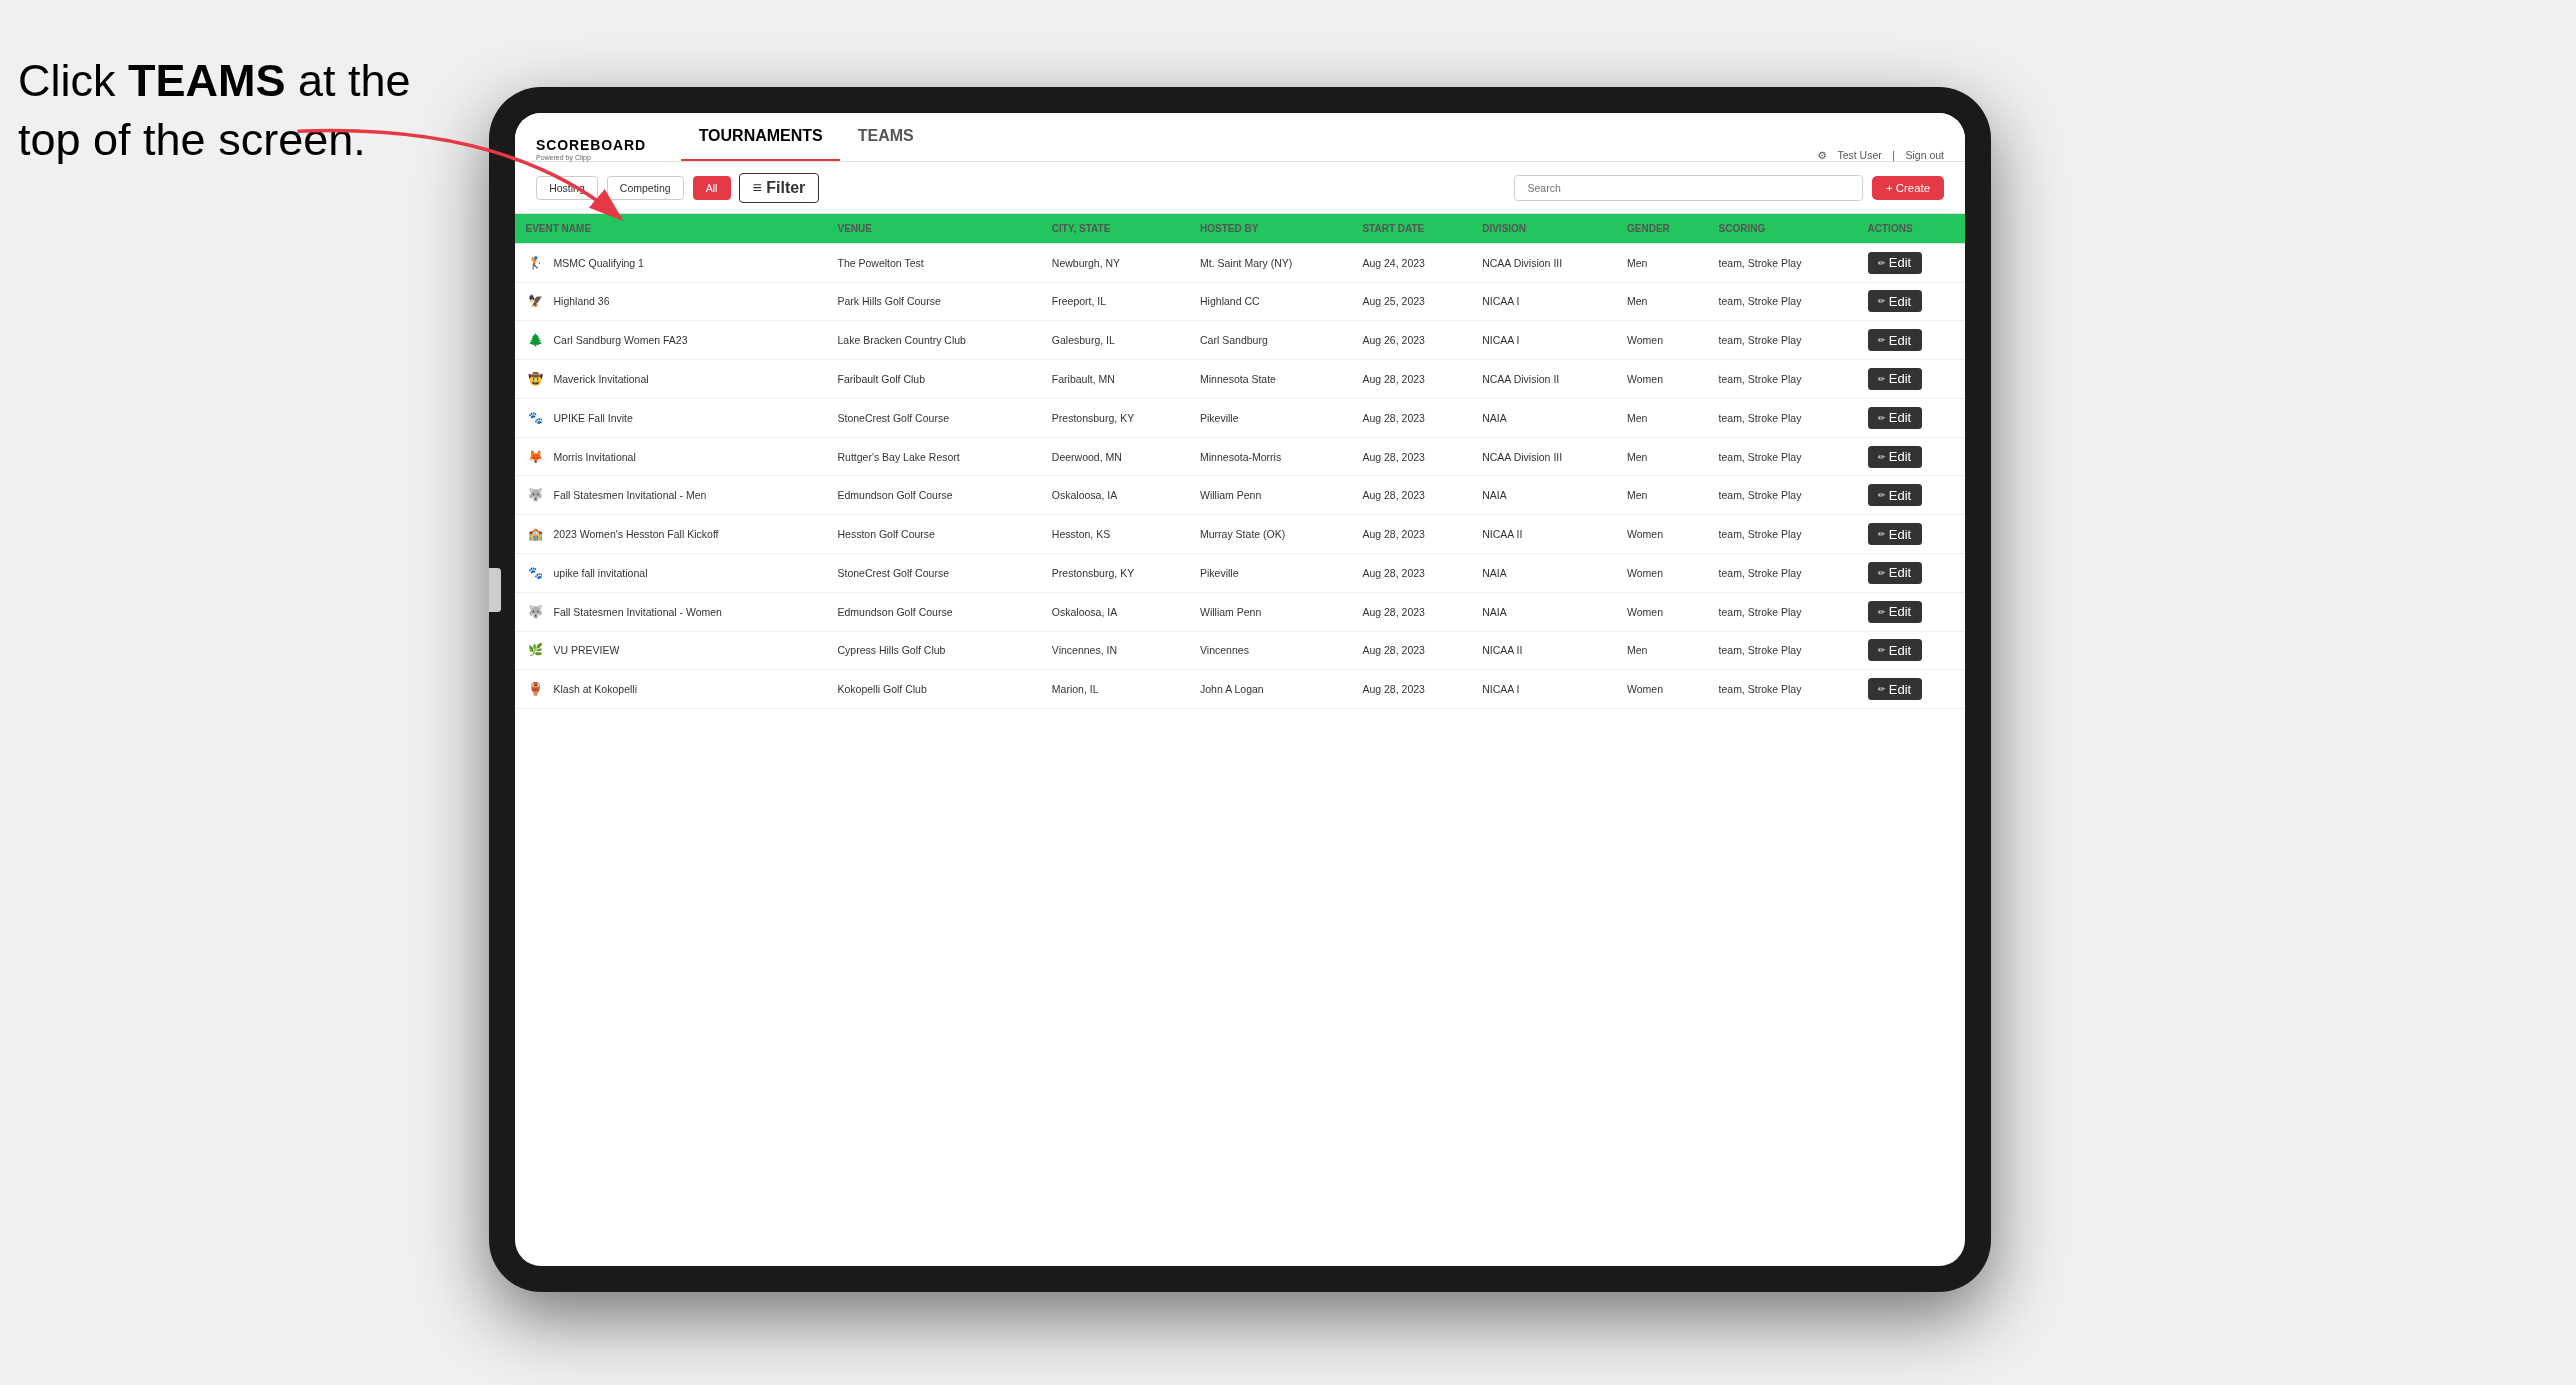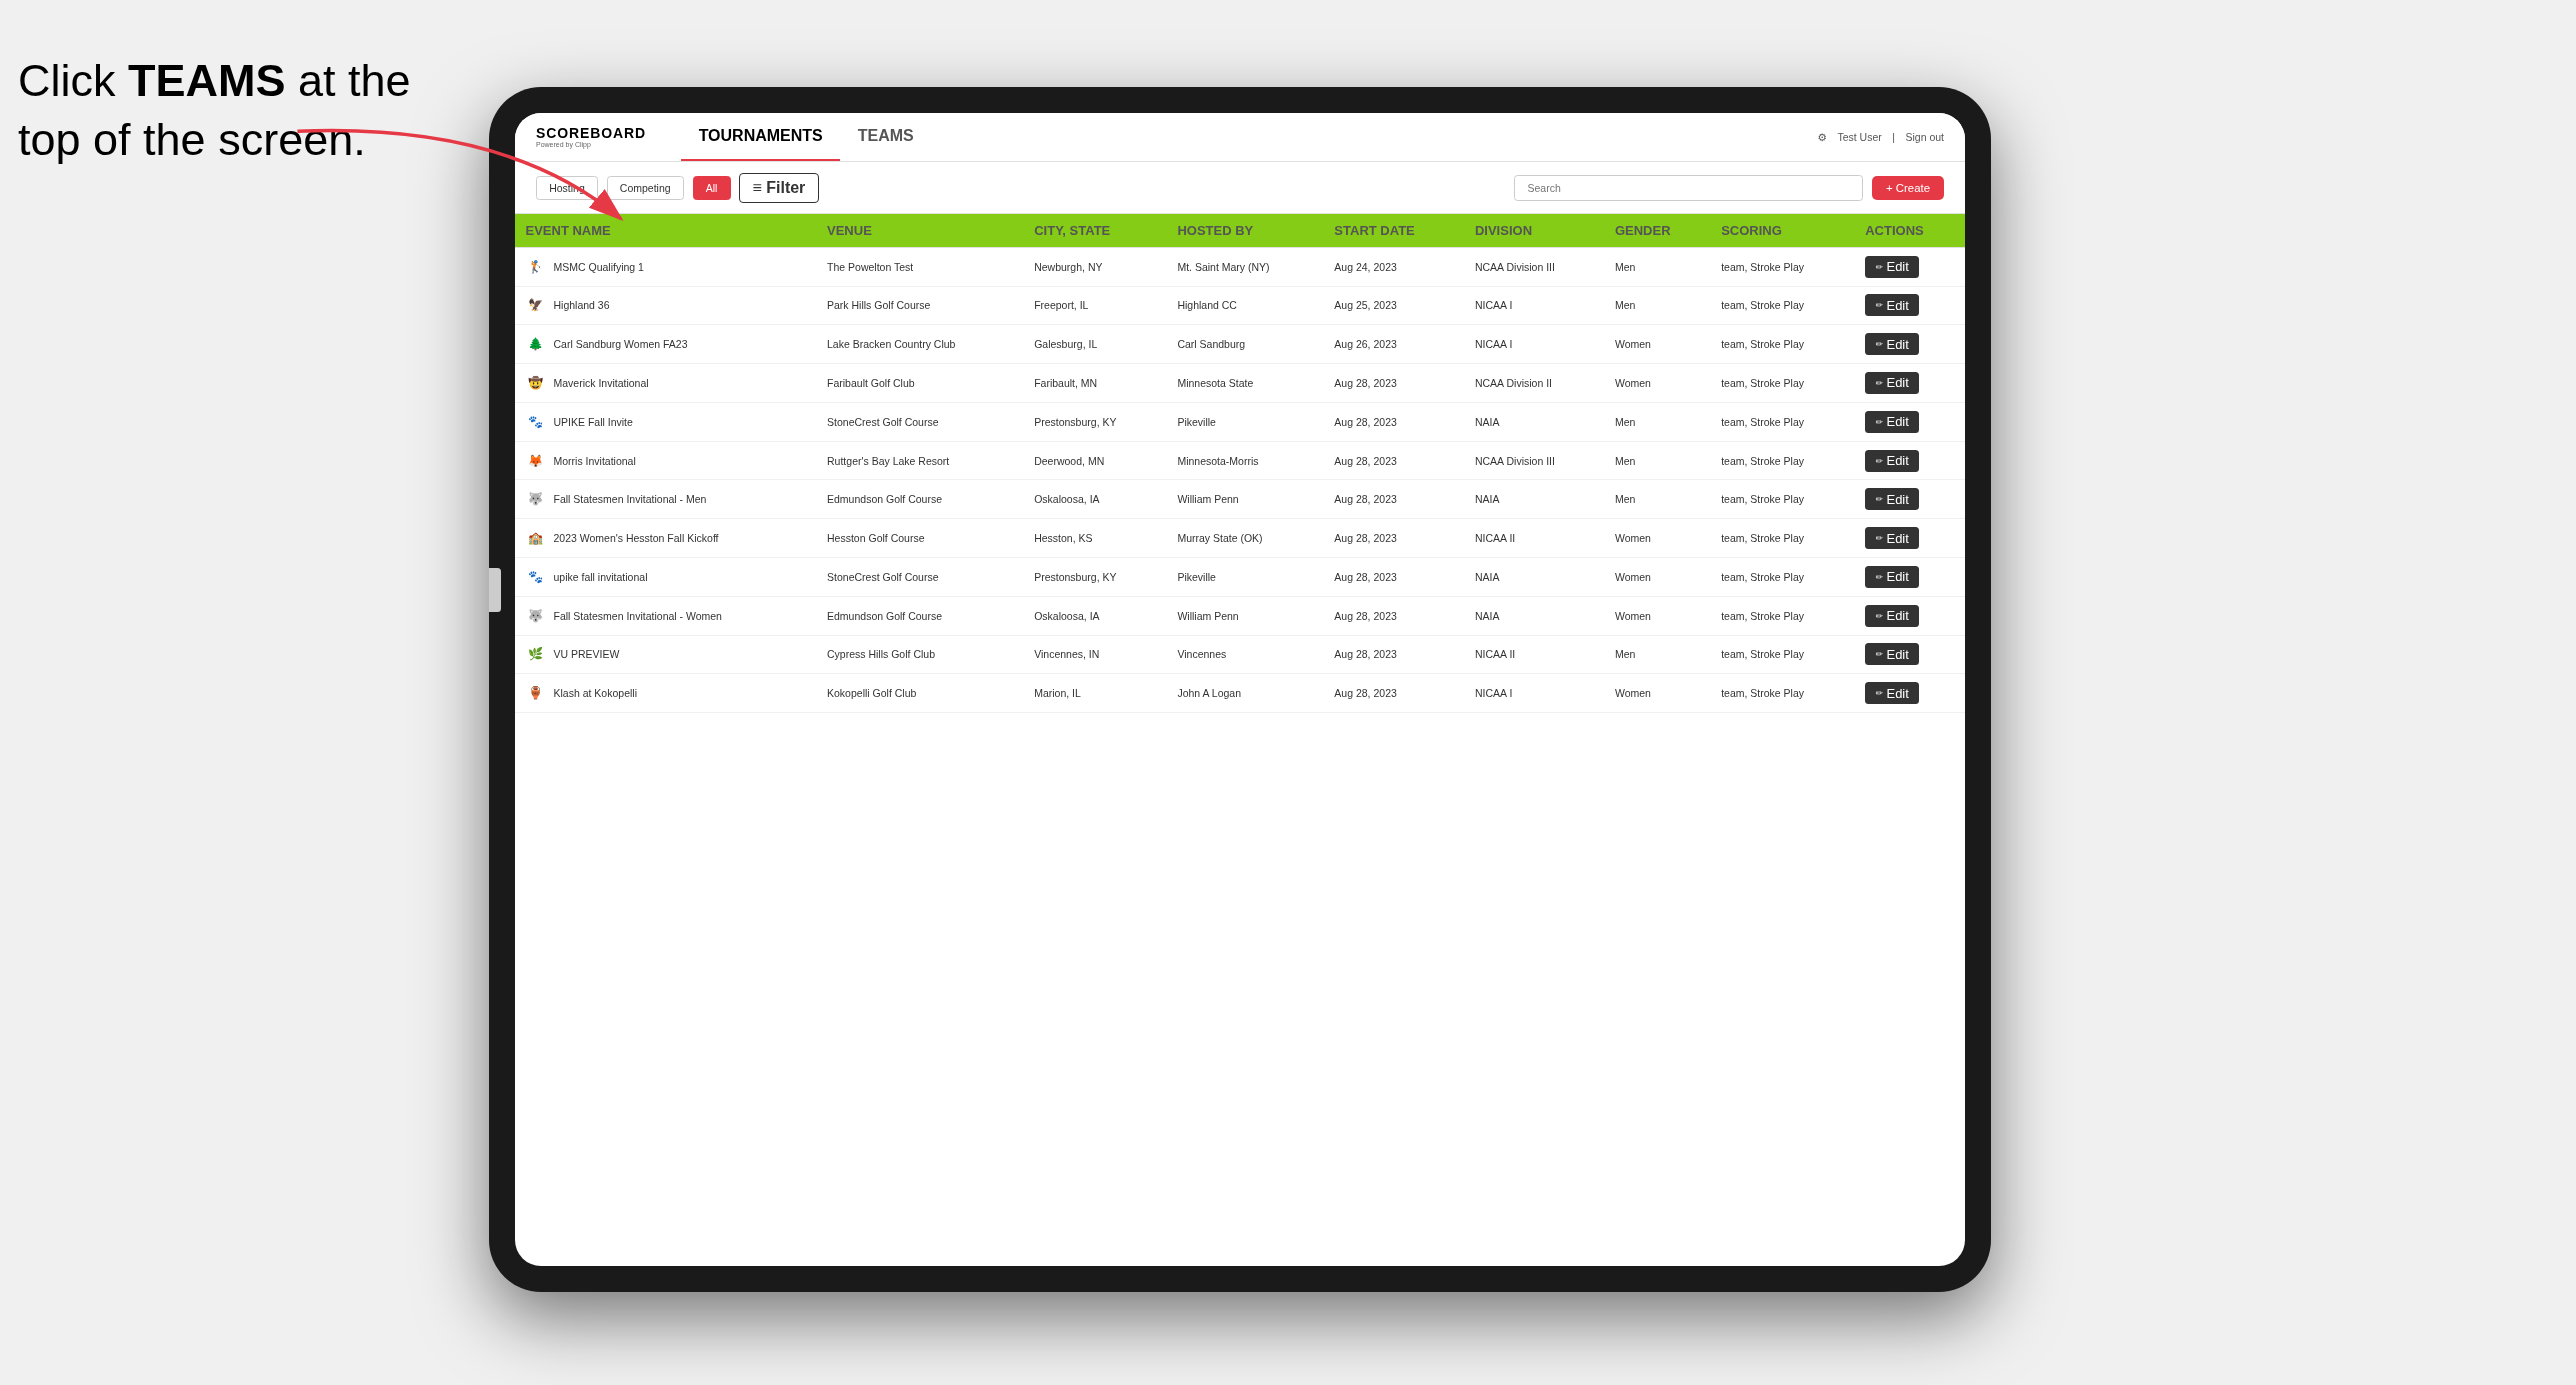--- a/index.html
+++ b/index.html
@@ -57,21 +57,21 @@
       background: #fff;
       border-radius: 26px;
       overflow: hidden;
       display: flex;
       flex-direction: column;
     }
 
     
     .nav-bar {
       display: flex;
-      align-items: center;
+      align-items: flex-end;
       padding: 0 21px;
       height: 49px;
       border-bottom: 0.9px solid #e0e0e0;
       background: #fff;
       flex-shrink: 0;
     }
 
     .logo-area {
       display: flex;
       flex-direction: column;
@@ -199,25 +199,25 @@
 
     table {
       width: 100%;
       border-collapse: collapse;
       font-size: 10.5px;
     }
 
     thead th {
       padding: 8.7px 10.5px;
       text-align: left;
-      font-size: 13px;
+      font-size: 10px;
       font-weight: 600;
       color: #555;
       border-bottom: 0.9px solid #e0e0e0;
-      background: #84cc16;
+      background: #22c55e;
       white-space: nowrap;
     }
 
     tbody tr {
       border-bottom: 0.9px solid #f0f0f0;
     }
 
     tbody td {
       padding: 7.9px 10.5px;
       font-size: 10.5px;

